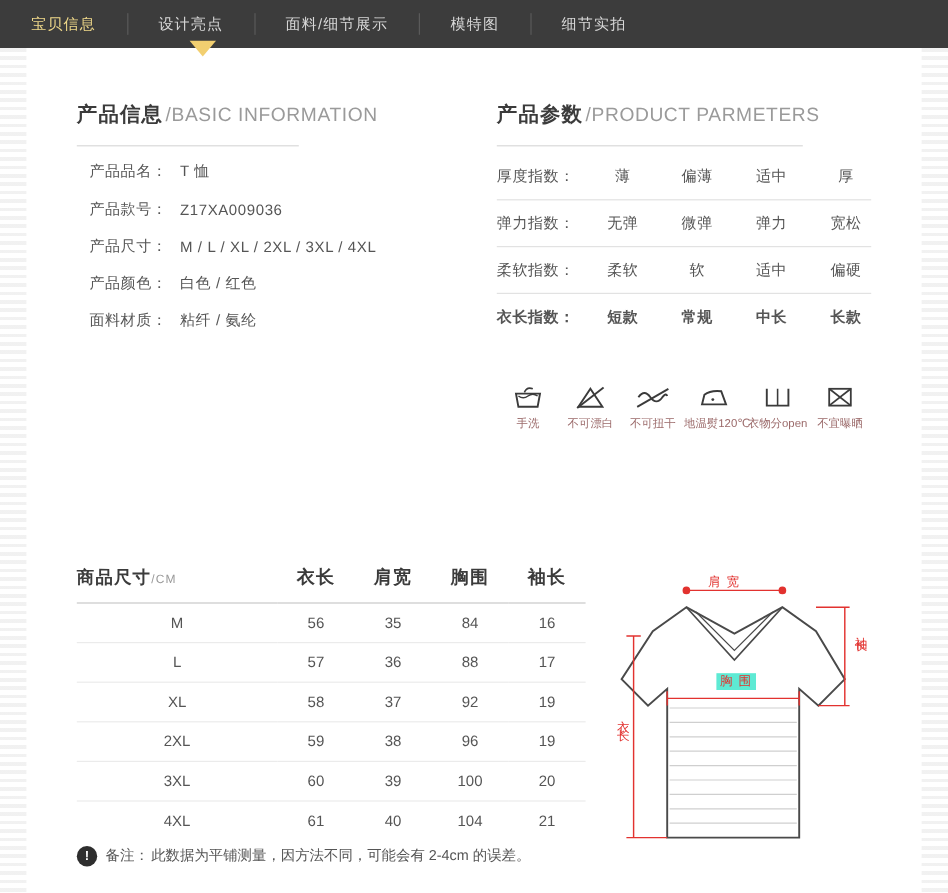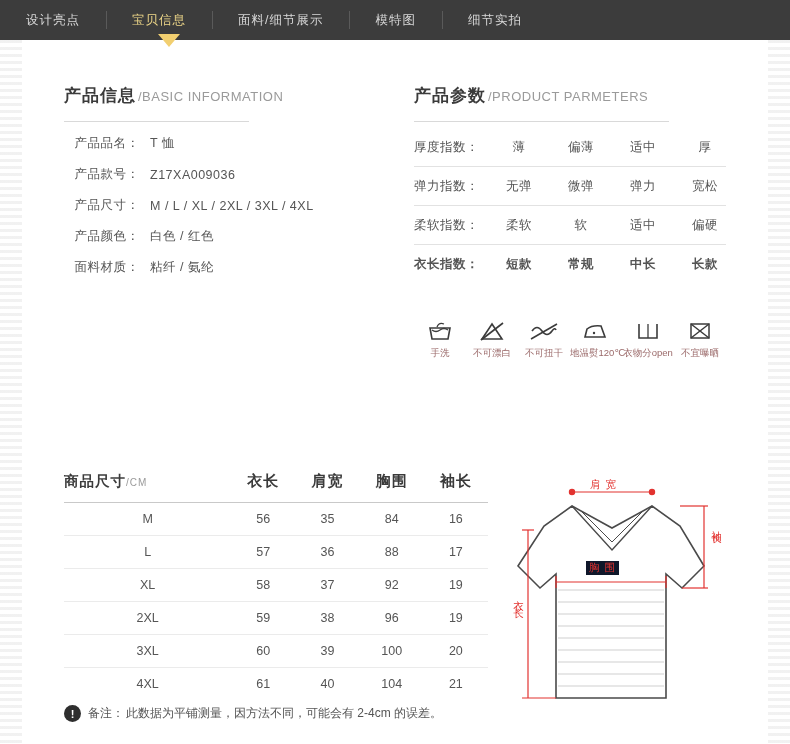--- a/index.html
+++ b/index.html
@@ -58,21 +58,21 @@
   }
   .edge.left{left:0;}
   .edge.right{right:0;}
   .sec-title{
     font-size:17px;
     color:#3b3b3b;
     font-weight:bold;
     letter-spacing:1px;
   }
   .sec-title .en{
-    font-size:13px;
+    font-size:16px;
     color:#9a9a9a;
     font-weight:normal;
     letter-spacing:.5px;
     margin-left:2px;
   }
 
   
   .basic{
     position:absolute;
     left:64px;top:84px;width:300px;
@@ -222,22 +222,22 @@
   }
   .tee .lbl.vert{
     writing-mode:vertical-rl;
     letter-spacing:2px;
   }
 </style>
 </head>
 <body>
 
 <div class="topnav">
+  <div class="navitem active">宝贝信息</div>
   <div class="navitem">设计亮点</div>
-  <div class="navitem active">宝贝信息</div>
   <div class="navitem">面料/细节展示</div>
   <div class="navitem">模特图</div>
   <div class="navitem">细节实拍</div>
   <div class="nav-arrow" style="left:158px;"></div>
 </div>
 
 <div class="edge left"></div>
 <div class="edge right"></div>
 
 <div class="basic">
@@ -480,15 +480,15 @@
       <line x1="62" y1="106" x2="62" y2="118"></line>
       <line x1="172" y1="106" x2="172" y2="118"></line>
 
       <line x1="34" y1="60" x2="34" y2="228"></line>
       <line x1="28" y1="60" x2="40" y2="60"></line>
       <line x1="28" y1="228" x2="62" y2="228"></line>
     </g>
   </svg>
   <div class="lbl" style="left:96px;top:8px;">肩 宽</div>
   <div class="lbl vert" style="left:216px;top:52px;">袖长</div>
-  <div class="lbl" style="left:92px;top:91px;background:#0f172a;padding:0 3px;">胸 围</div>
+  <div class="lbl" style="left:103px;top:91px;background:#5eead4;padding:0 3px;">胸 围</div>
   <div class="lbl vert" style="left:18px;top:122px;">衣 长</div>
 </div>
 
 </body></html>

